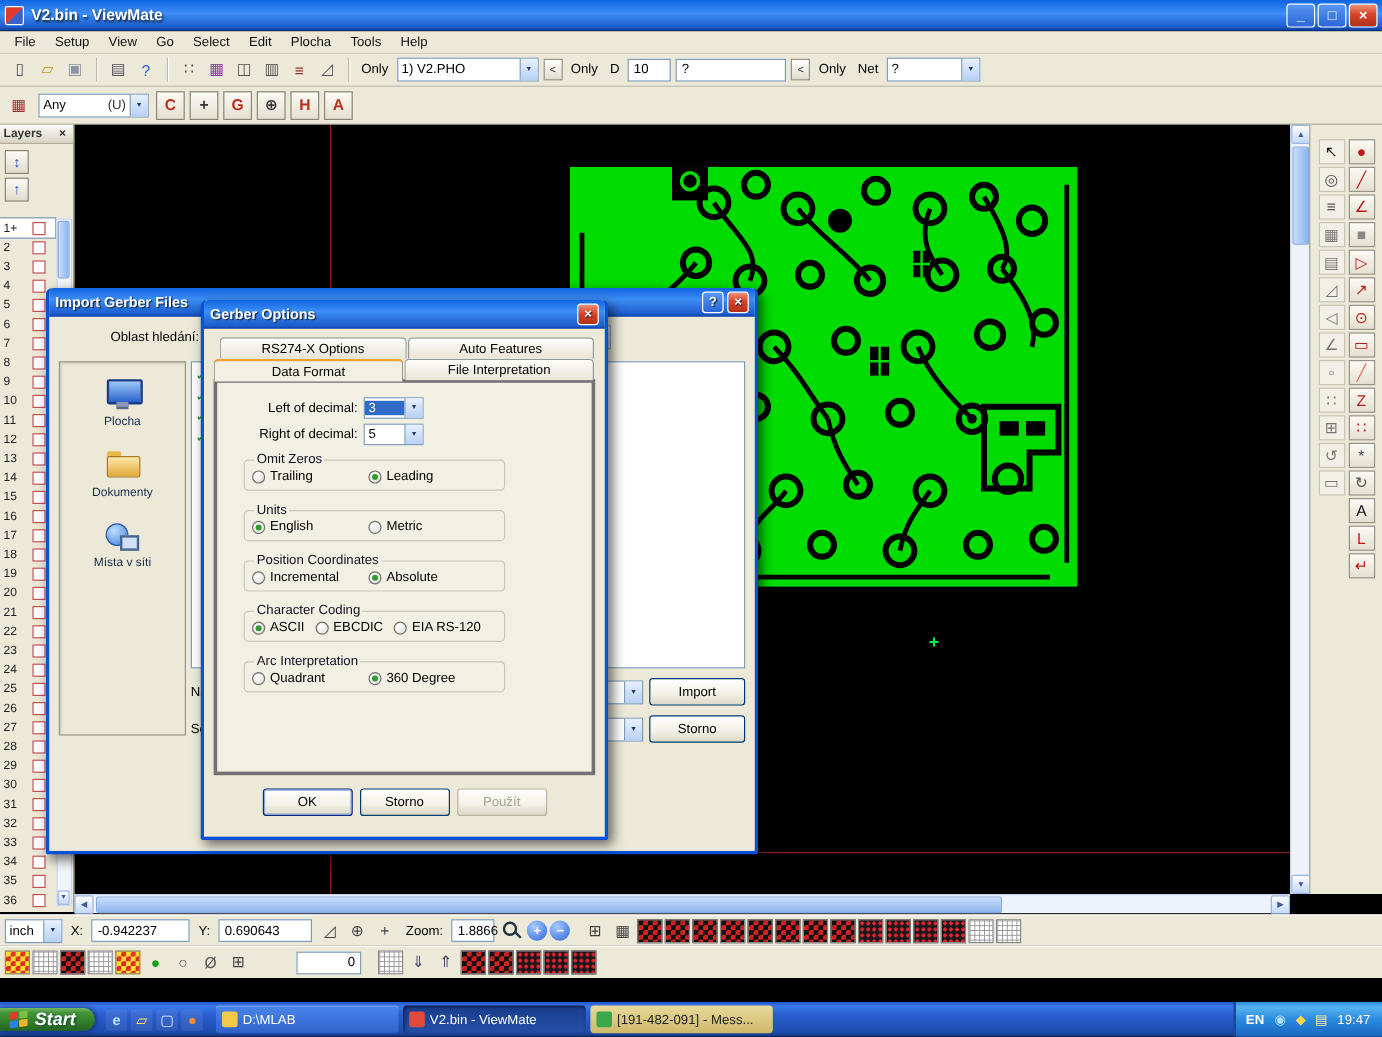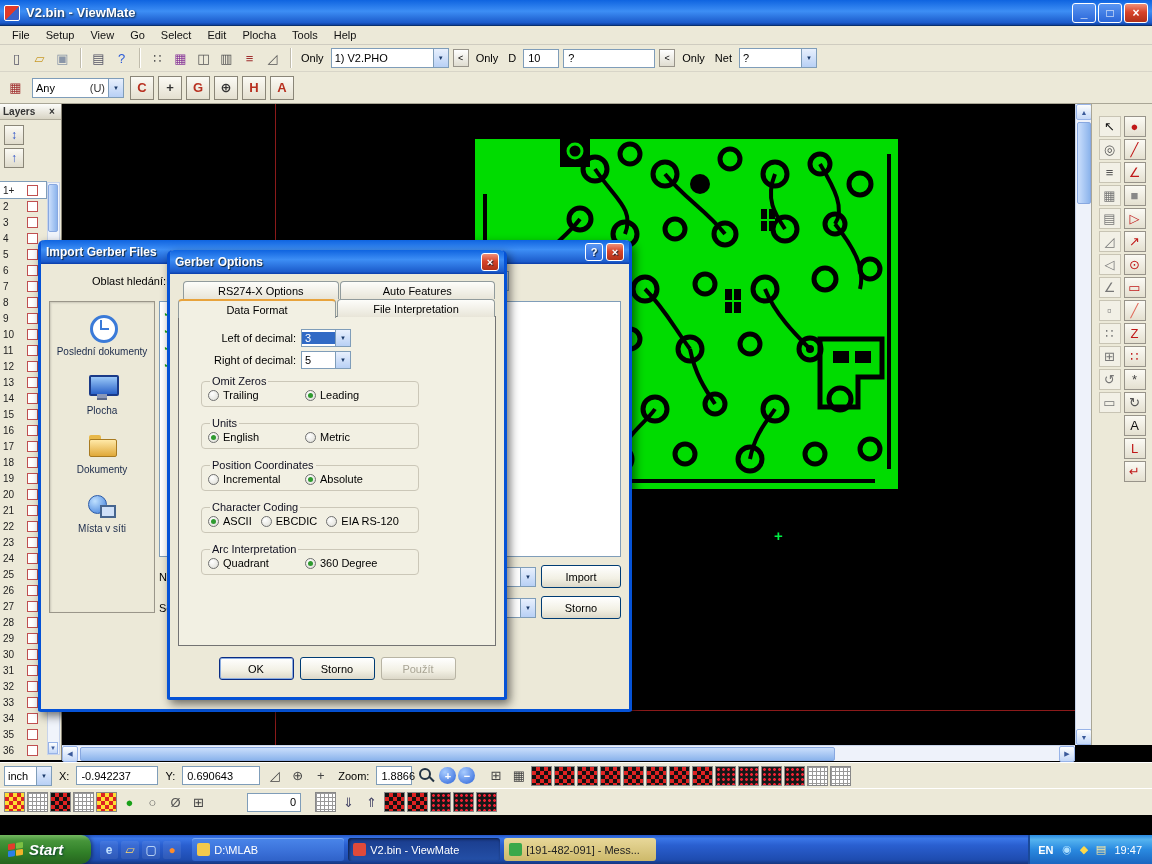--- a/index.html
+++ b/index.html
@@ -95,35 +95,35 @@
   .filelist{height:256px;background:#fff;border:1px solid #7F9DB9;padding:4px 3px}
   .fcheck{display:block;height:17px;color:#18a018;font-size:12px;font-weight:bold}
   .fnrow{display:flex;align-items:center;gap:5px;margin-top:8px}
   .clip{width:14px;overflow:hidden;white-space:nowrap;padding:0;flex:none}
   
   .gbody{padding:7px 8px 0}
   .tabs{display:flex}
   .trow1{margin-left:5px}
   .tab{height:18px;padding:1px 8px 0;border:1px solid #919B9C;border-bottom:none;border-radius:4px 4px 0 0;background:linear-gradient(#fdfdfa,#e8e5d8);display:flex;align-items:center;justify-content:center;font-size:11px;margin-right:1px;flex:1;white-space:nowrap}
   .tab.active{background:#f2f0e3;border-top:2px solid #e8a33c;height:19px;margin-bottom:-1px;z-index:2}
-  .tabpage{border:1px solid #737373;background:#f2f0e3;height:330px;padding:10px 8px;margin-top:-1px}
+  .tabpage{border:3px solid #737373;background:#f2f0e3;height:330px;padding:10px 8px;margin-top:-1px}
   .fr{display:flex;align-items:center;margin:2px 0 4px}
   .flabel{width:114px;text-align:right;padding-right:5px}
   .combo2{width:50px;height:18px}
   .combo2.sel .val{background:#316AC5;color:#fff}
   .grp{width:218px;margin:0 0 10px 14px;border:1px solid #cbc7b8;border-radius:4px;padding:1px 6px 5px}
   .grp legend{font-size:11px;padding:0 2px;margin-left:2px;color:#101020}
   .radio-row{display:flex;align-items:center;padding-top:1px}
   .radio{display:inline-flex;align-items:center;gap:4px;margin-right:9px;font-size:11px;white-space:nowrap}
   .rb{width:11px;height:11px;border:1px solid #707070;border-radius:50%;background:radial-gradient(circle at 35% 30%,#fff,#dcdcd4);position:relative;flex:none}
   .rb.on::after{content:"";position:absolute;left:2px;top:2px;width:5px;height:5px;border-radius:50%;background:#2f9a2f}
   .gbtns{display:flex;gap:6px;justify-content:center;margin-top:11px}
   
   .taskbar{left:0;top:835px;width:1152px;height:29px;background:linear-gradient(180deg,#2456c8 0%,#3a77e8 12%,#2a5fd0 35%,#1e4cb0 85%,#15367e);display:flex;align-items:center}
-  .start{height:29px;padding:0 28px 0 8px;border-radius:0 10px 10px 0;background:linear-gradient(180deg,#74b860 0%,#46953a 20%,#318028 60%,#26641e);color:#fff;font-style:italic;font-weight:bold;font-size:15px;display:flex;align-items:center;gap:6px;box-shadow:1px 0 4px rgba(0,0,0,.5);text-shadow:1px 1px 2px #143}
+  .start{height:19px;padding:0 16px 0 8px;border-radius:0 10px 10px 0;background:linear-gradient(180deg,#74b860 0%,#46953a 20%,#318028 60%,#26641e);color:#fff;font-style:italic;font-weight:bold;font-size:15px;display:flex;align-items:center;gap:6px;box-shadow:1px 0 4px rgba(0,0,0,.5);text-shadow:1px 1px 2px #143}
   .flag{display:grid;grid-template-columns:7px 7px;grid-auto-rows:6px;gap:1px;transform:skewY(-8deg)}
   .flag i{border-radius:1px}
   .flag .fr1{background:#e23d2c}.flag .fg{background:#7bc043}.flag .fb{background:#2a7fe8}.flag .fy{background:#f2b32a}
   .ql{display:flex;gap:3px;padding:0 9px;align-items:center}
   .qlbtn{width:18px;height:18px;border-radius:2px;display:inline-flex;align-items:center;justify-content:center;font-weight:bold;font-size:12px;background:rgba(255,255,255,.08)}
   .taskbtns{display:flex;align-items:center}
   .task{width:152px;height:23px;margin:0 2px;border-radius:3px;display:flex;align-items:center;padding:0 5px;gap:4px;color:#fff;font-size:11px}
   .task.normal{background:linear-gradient(#4a86ea,#3a70d8 60%,#2f62c8);box-shadow:inset 0 1px 0 #7aa8f4}
   .task.active{background:linear-gradient(#1a3c8c,#2450a8);box-shadow:inset 1px 1px 3px rgba(0,0,0,.6)}
   .task.flashing{background:linear-gradient(#e8d89a,#cdb96a);color:#222}
@@ -579,24 +579,20 @@
   <div class="look-row">
     <span class="lbl">Oblast hledání:</span>
     <span class="combo" style="width:332px">
       <span class="val"></span>
       <span class="carrow">▼</span>
     </span>
   </div>
   <div class="body-row">
     <div class="places">
         <div class="place">
-          <div class="picon clock"></div>
-          <div class="plabel">Poslední dokumenty</div>
-        </div>
-        <div class="place">
           <div class="picon desktop"></div>
           <div class="plabel">Plocha</div>
         </div>
         <div class="place">
           <div class="picon folder"></div>
           <div class="plabel">Dokumenty</div>
         </div>
         <div class="place">
           <div class="picon network"></div>
           <div class="plabel">Místa v síti</div>

